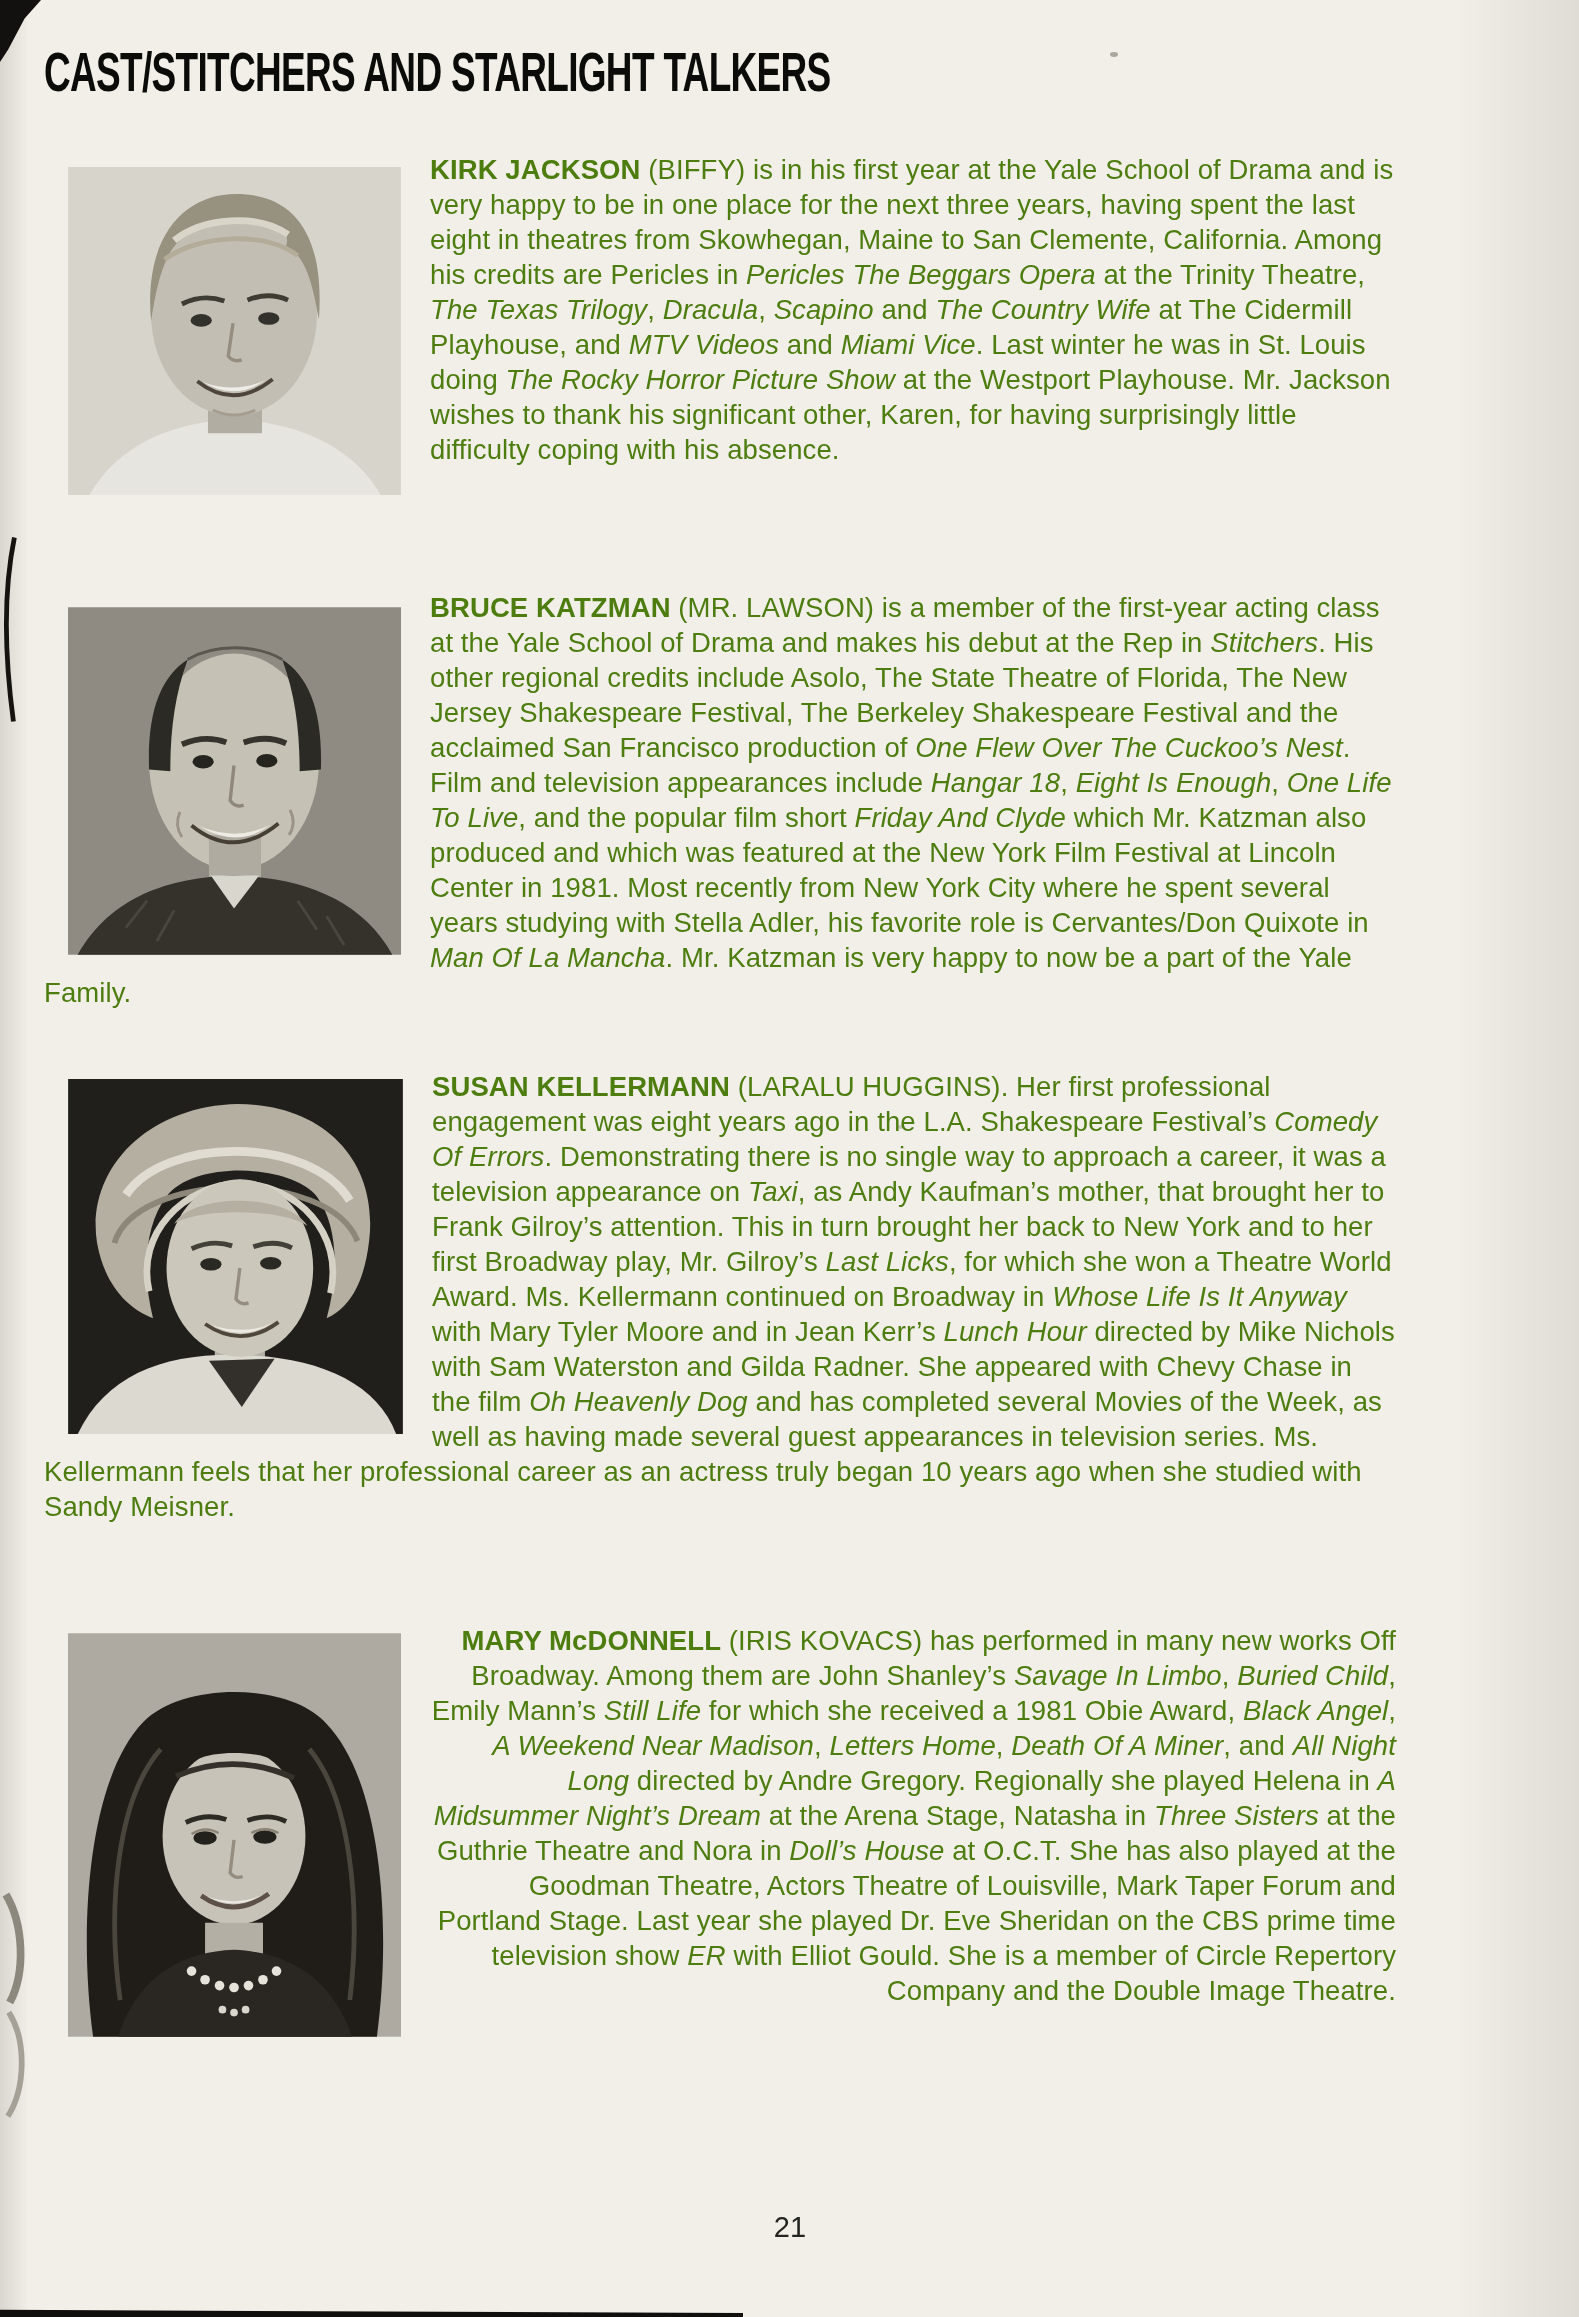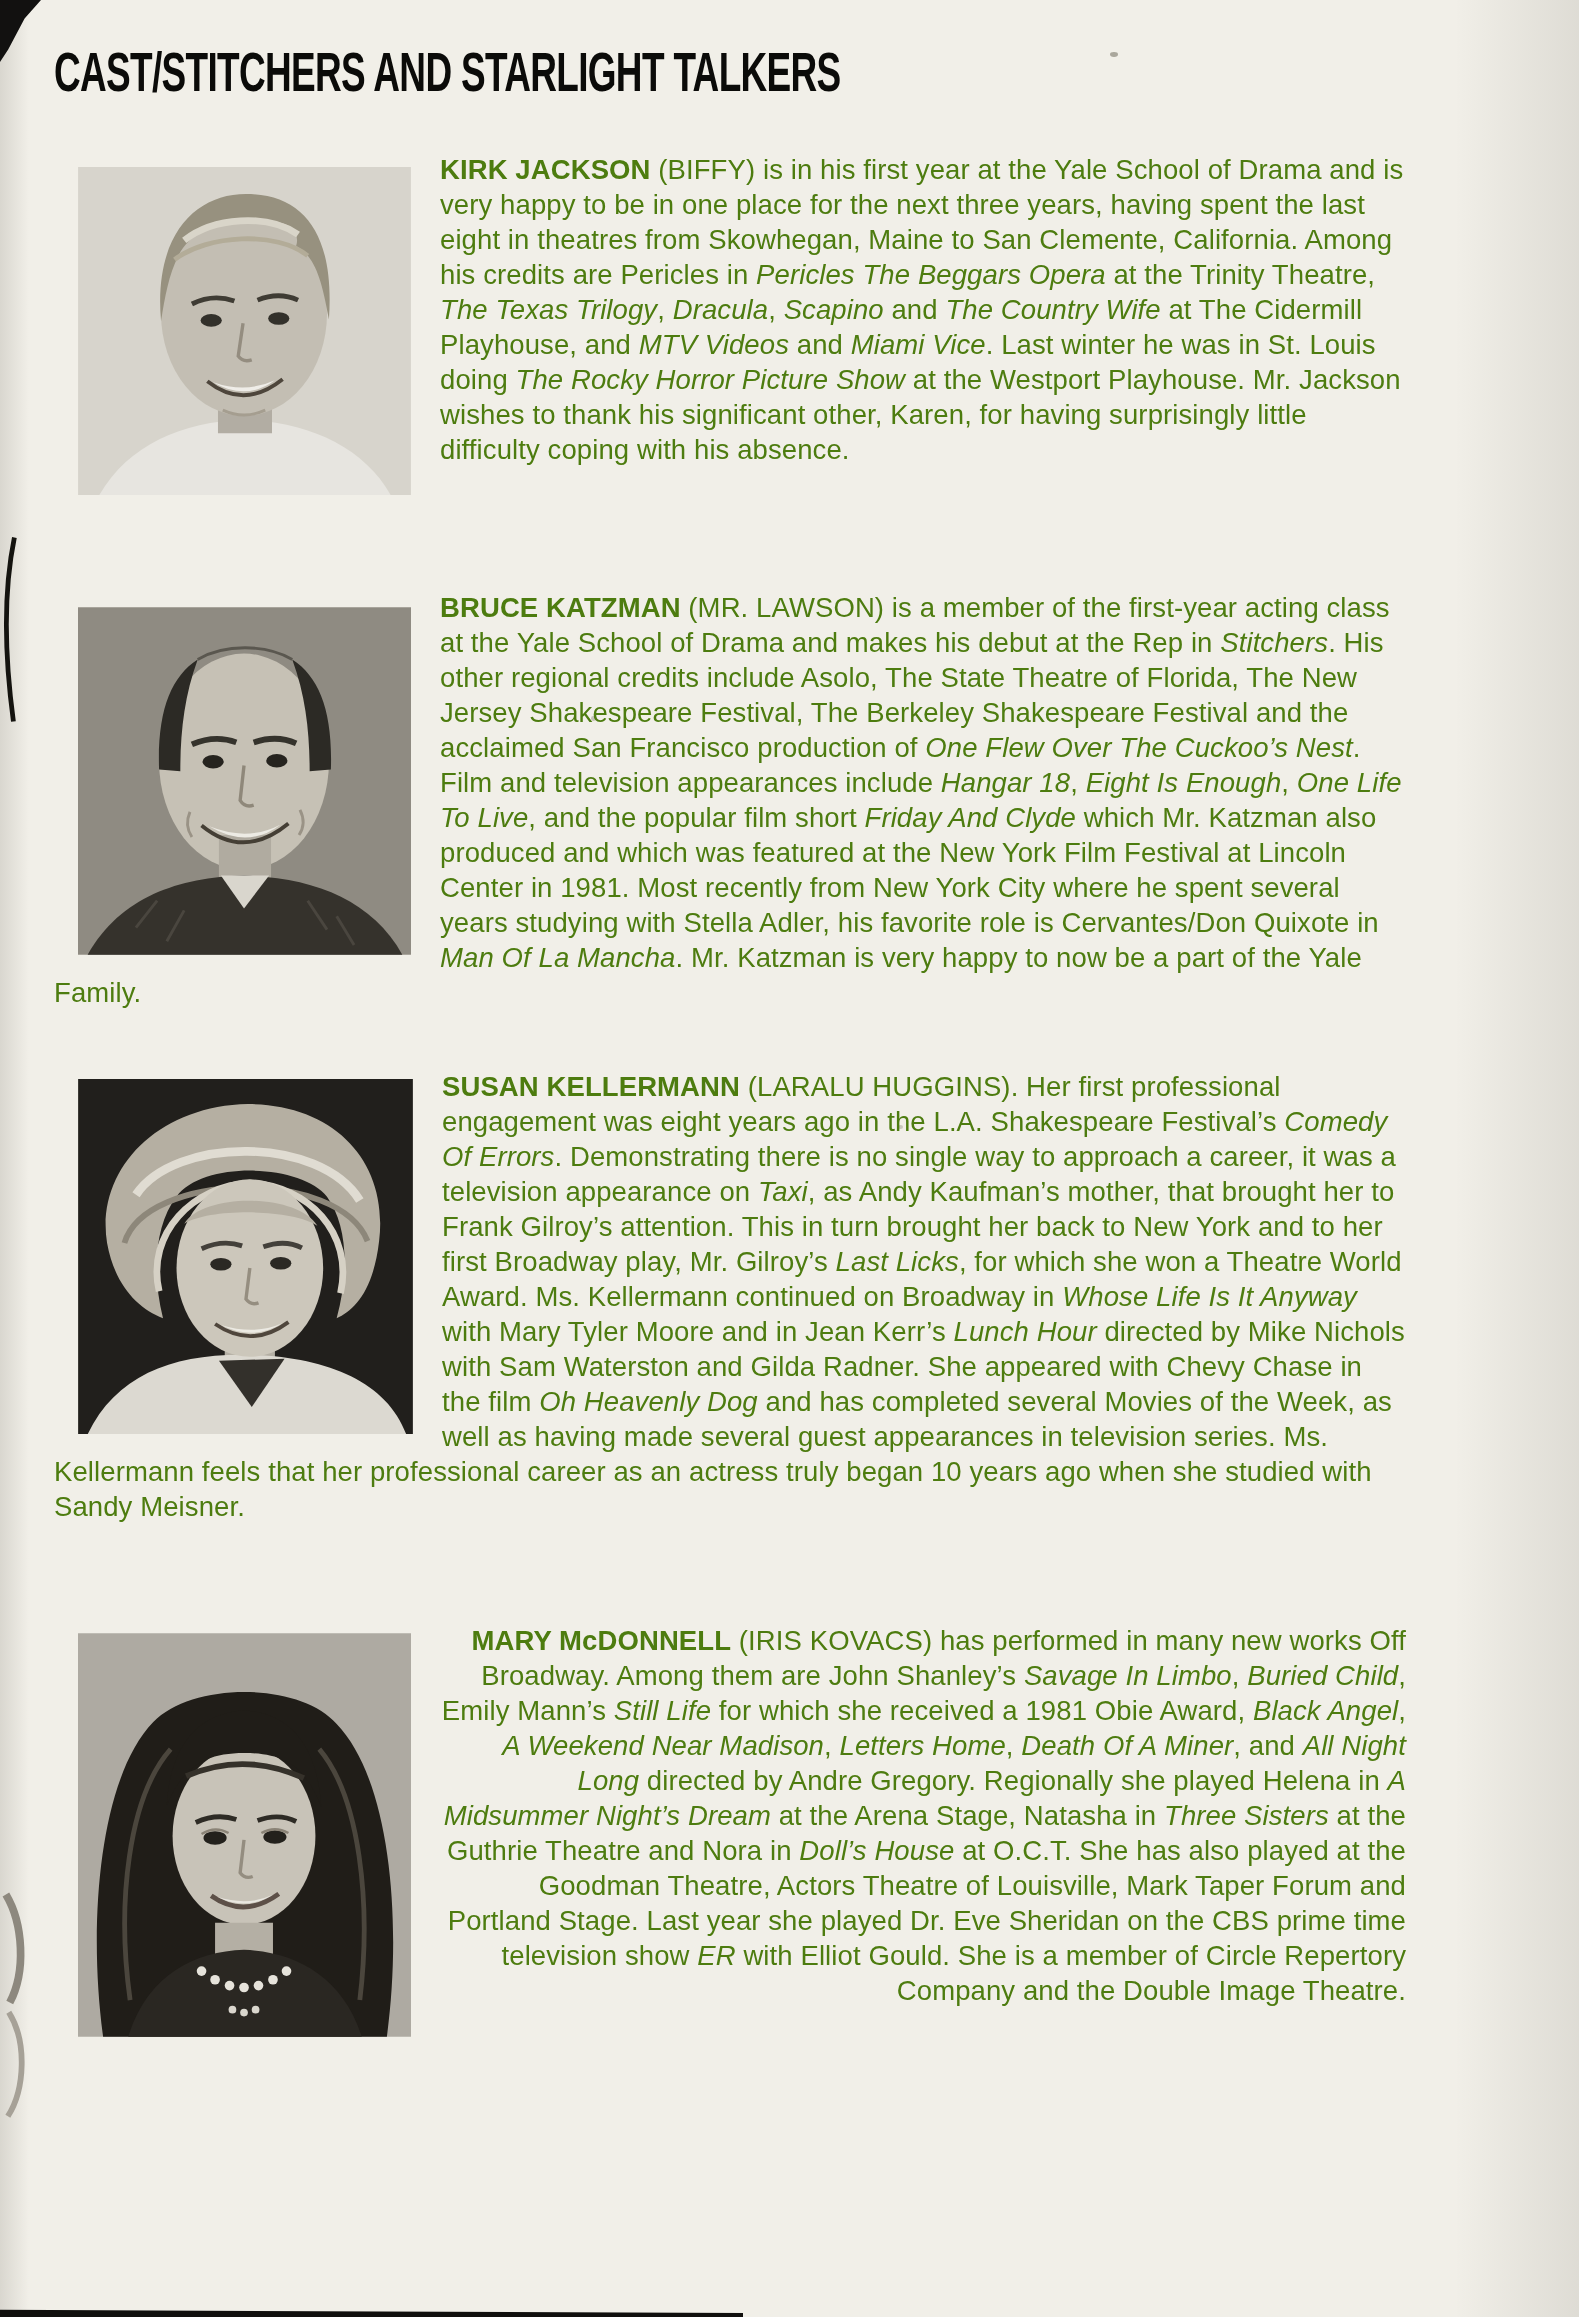--- a/index.html
+++ b/index.html
@@ -17,21 +17,21 @@
                   clip-path:polygon(0 0, 100% 0, 60% 30%, 20% 80%, 0 100%); }
   .mark-leftline { position:absolute; left:0; top:533px; }
   .mark-staple { position:absolute; left:0; top:1883px; }
   .mark-bottom { position:absolute; left:0; top:2309px; width:743px; height:8.7px; background:#100f0d;
                  clip-path:polygon(0 10%, 100% 45%, 100% 100%, 0 100%); }
   .speck { position:absolute; border-radius:50%; }
   .speck1 { left:1110px; top:52px; width:7.7px; height:4.8px; background:rgba(85,80,65,0.45); }
   .speck2 { left:591px; top:716px; width:4.8px; height:4.8px; background:rgba(85,80,65,0.30); }
   .speck3 { left:898px; top:1125px; width:4.8px; height:3.9px; background:rgba(85,80,65,0.25); }
 
-  .content { position:absolute; left:54px; top:39px; width:1352px; }
+  .content { position:absolute; left:44px; top:39px; width:1352px; }
   .title {
     margin:0 0 48px 0; font-size:56px; font-weight:bold; color:#0b0b09;
     letter-spacing:-1px; white-space:nowrap;
     transform:scaleX(0.66); transform-origin:left center;
   }
   .bio { display:flow-root; }
   .bio1 { margin-bottom:81px; }
   .bio2 { margin-bottom:59px; }
   .bio3 { margin-bottom:99px; }
   .bio4 { margin-bottom:0;text-align:right; }
@@ -179,15 +179,16 @@
           <circle cx="160" cy="390" r="4" fill="#d9d6cd"></circle>
           <circle cx="172" cy="393" r="4" fill="#d9d6cd"></circle>
           <circle cx="184" cy="390" r="4" fill="#d9d6cd"></circle>
         </svg>
       </figure>
       <p class="bio-text"><b>MARY McDONNELL</b><span> (IRIS KOVACS) has performed in many new works Off Broadway. Among them are John Shanley’s </span><i>Savage In Limbo</i><span>, </span><i>Buried Child</i><span>, Emily Mann’s </span><i>Still Life</i><span> for which she received a 1981 Obie Award, </span><i>Black Angel</i><span>, </span><i>A Weekend Near Madison</i><span>, </span><i>Letters Home</i><span>, </span><i>Death Of A Miner</i><span>, and </span><i>All Night Long</i><span> directed by Andre Gregory. Regionally she played Helena in </span><i>A Midsummer Night’s Dream</i><span> at the Arena Stage, Natasha in </span><i>Three Sisters</i><span> at the Guthrie Theatre and Nora in </span><i>Doll’s House</i><span> at O.C.T. She has also played at the Goodman Theatre, Actors Theatre of Louisville, Mark Taper Forum and Portland Stage. Last year she played Dr. Eve Sheridan on the CBS prime time television show </span><i>ER</i><span> with Elliot Gould. She is a member of Circle Repertory Company and the Double Image Theatre.</span></p>
     </section>
 
   </div>
 
+  <div class="pagenum">21</div>
 
 </div>
 
 
 </body></html>

